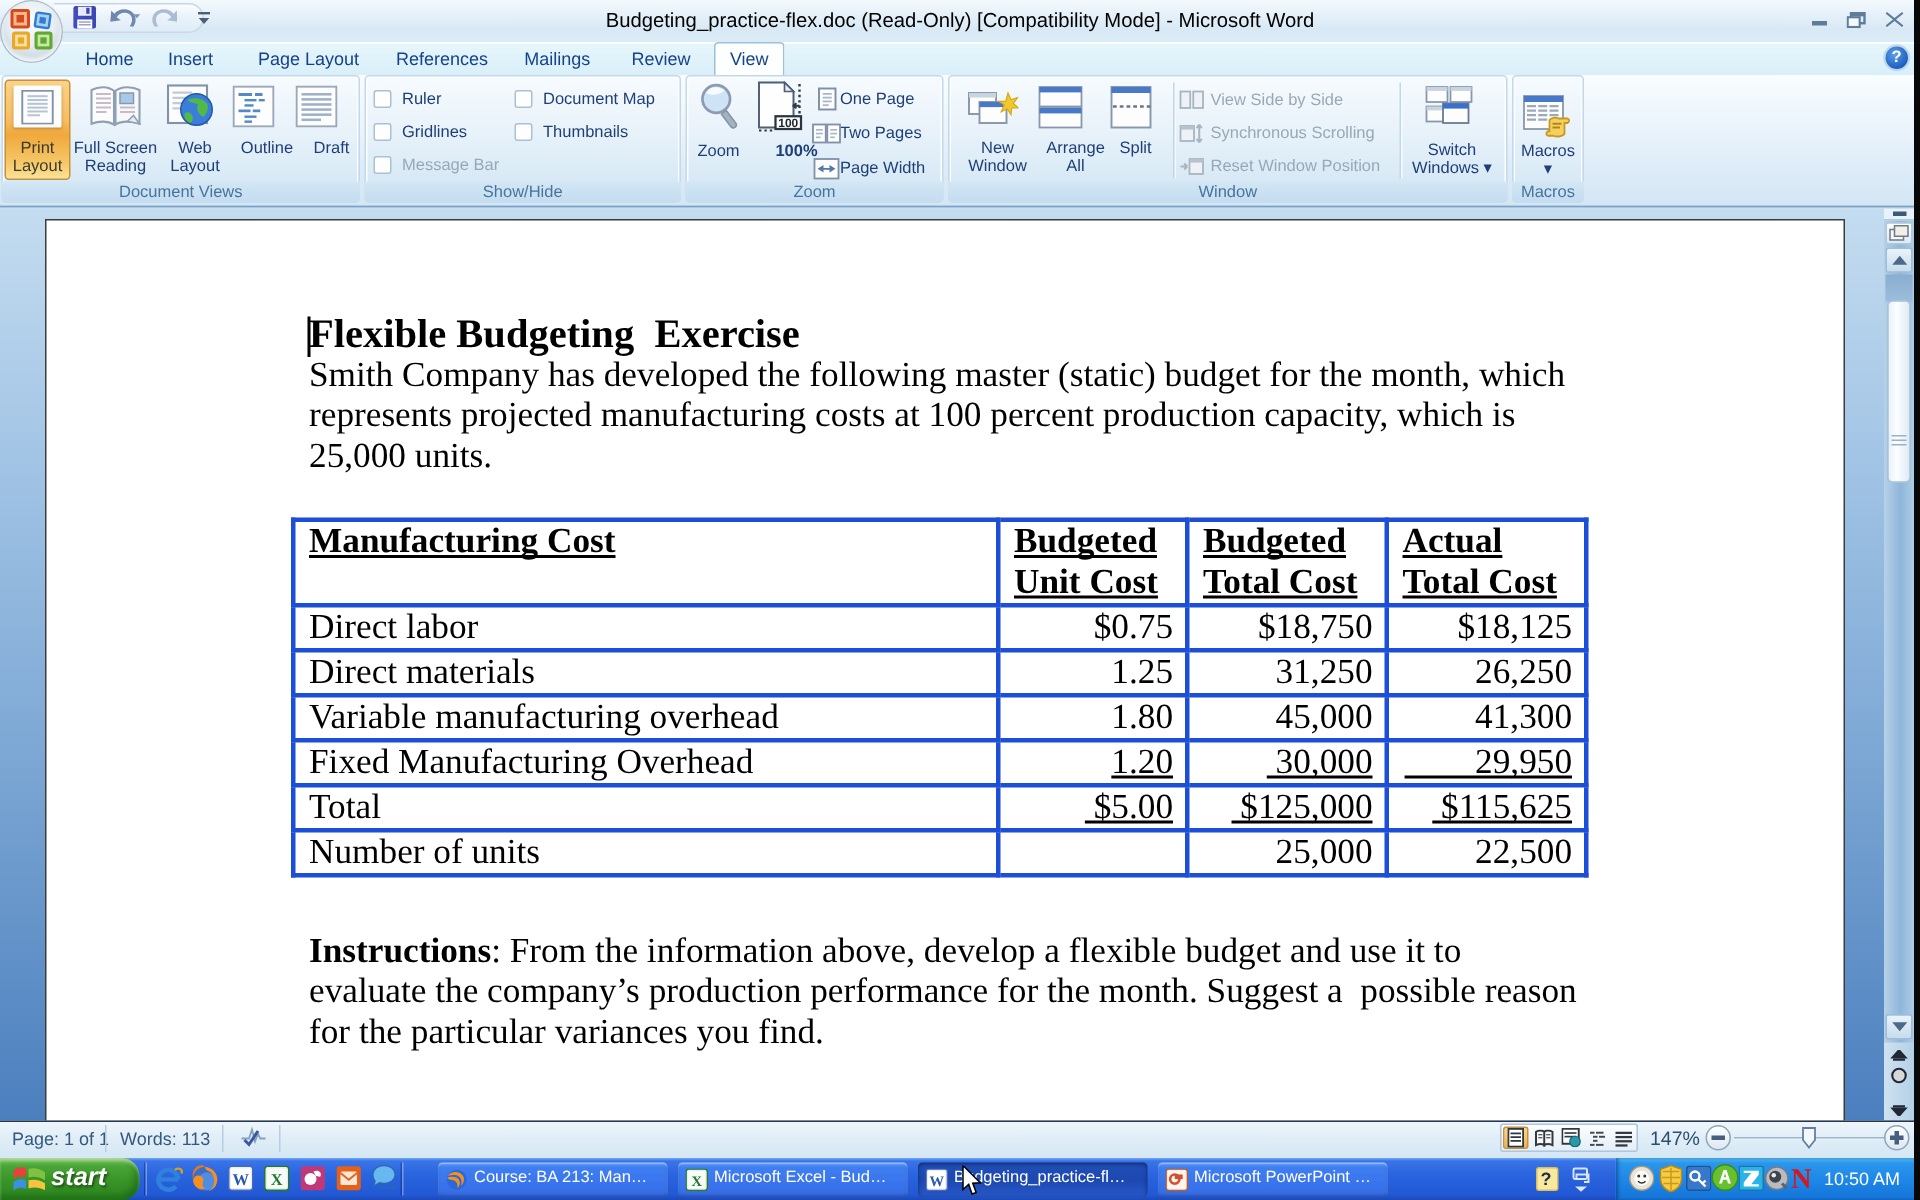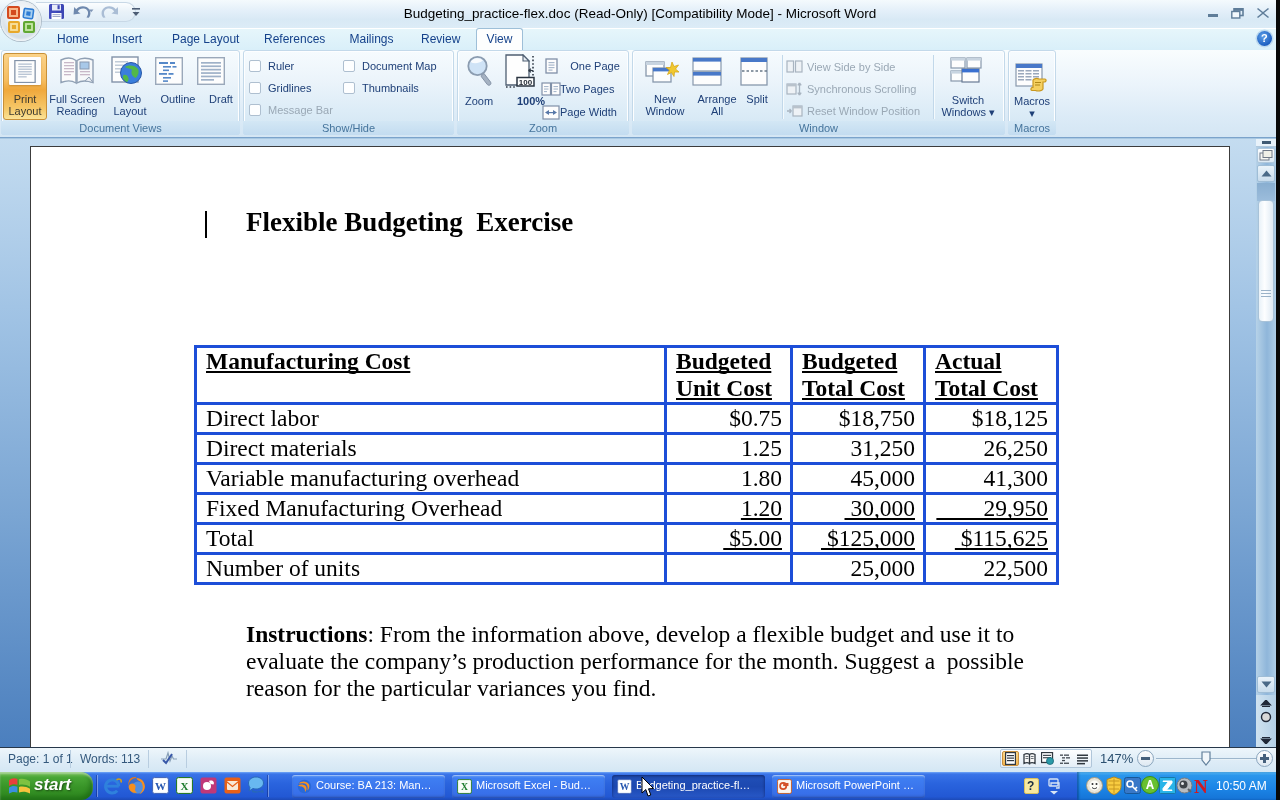--- a/index.html
+++ b/index.html
@@ -55,21 +55,21 @@
   
   #docarea { left:0; top:139px; width:1280px; height:608px;
     background:linear-gradient(180deg,#c4dcf0 0%,#9fc2e4 30%,#7aa5d3 62%,#4b7fbe 100%); }
   #page { left:30px; top:146px; width:1200px; height:601px; background:#fff;
     border:1px solid #3c3c3c; border-bottom:none; }
 
   
   #vscroll { left:1256px; top:139px; width:20px; height:608px; background:linear-gradient(90deg,#b6d2e8,#8fb6da 55%,#aecde6); }
 
   
-  .ser { font-family:"Liberation Serif", serif; color:#000;padding-left:40px; }
+  .ser { font-family:"Liberation Serif", serif; color:#000; }
   .tc { border:3px solid #1d4ed8; padding:0 8px 0 9px; overflow:hidden; white-space:nowrap; }
   u { text-decoration-skip-ink:none; text-underline-offset:2px; }
   .num { text-align:right; }
 
   
   #statusbar { left:0; top:747px; width:1280px; height:25px;
     background:linear-gradient(180deg,#eef6fb 0%,#dfedf7 50%,#d4e7f4 100%);
     border-top:1px solid #26374a; font-size:12px; color:#34597d; }
 
   
@@ -181,21 +181,21 @@
   <div class="abs chklabel" style="left:268px; top:82px;">Gridlines</div>
   <div class="abs chk" style="left:249px; top:104px;"></div>
   <div class="abs chklabel grey" style="left:268px; top:104px;">Message Bar</div>
   <div class="abs chk" style="left:343px; top:60px;"></div>
   <div class="abs chklabel" style="left:362px; top:60px;">Document Map</div>
   <div class="abs chk" style="left:343px; top:82px;"></div>
   <div class="abs chklabel" style="left:362px; top:82px;">Thumbnails</div>
 
   <div class="abs rbtnlabel" style="left:462px; top:95px; width:34px;">Zoom</div>
   <div class="abs rbtnlabel" style="left:511px; top:95px; width:40px;font-weight:bold;">100%</div>
-  <div class="abs rbtnlabel" style="left:560px; top:60px; width:70px; text-align:center;">One Page</div>
+  <div class="abs rbtnlabel" style="left:560px; top:60px; width:70px; text-align:left;">One Page</div>
   <div class="abs rbtnlabel" style="left:560px; top:83px; width:70px; text-align:left;">Two Pages</div>
   <div class="abs rbtnlabel" style="left:560px; top:106px; width:70px; text-align:left;">Page Width</div>
 
   <div class="abs rbtnlabel" style="left:640px; top:93px; width:50px;">New<br>Window</div>
   <div class="abs rbtnlabel" style="left:692px; top:93px; width:50px;">Arrange<br>All</div>
   <div class="abs rbtnlabel" style="left:742px; top:93px; width:30px;">Split</div>
   <div class="abs rbtnlabel grey" style="left:807px; top:61px; width:120px; text-align:left;">View Side by Side</div>
   <div class="abs rbtnlabel grey" style="left:807px; top:83px; width:140px; text-align:left;">Synchronous Scrolling</div>
   <div class="abs rbtnlabel grey" style="left:807px; top:105px; width:150px; text-align:left;">Reset Window Position</div>
   <div class="abs rbtnlabel" style="left:937px; top:94px; width:62px;">Switch<br>Windows ▾</div>
@@ -401,20 +401,21 @@
   <svg class="abs" style="left:1260px; top:700px;" width="12" height="44" viewBox="0 0 12 44">
     <path d="M6 0 L10.5 5 L1.5 5 Z M2 6.5 L10 6.5" fill="#202838" stroke="#202838" stroke-width="1.2"></path>
     <circle cx="6" cy="17" r="4.5" fill="#d8d8d8" stroke="#202838" stroke-width="1.4"></circle>
     <path d="M2 37.5 L10 37.5 M6 44 L10.5 39 L1.5 39 Z" fill="#202838" stroke="#202838" stroke-width="1.2"></path>
   </svg>
   <div class="abs" id="blackedge"></div>
 
   <div class="abs ser" id="doccontent" style="left:0; top:0; width:1280px; height:747px; overflow:hidden;">
     <div class="abs" style="left:205px; top:211px; width:2px; height:27px; background:#000;"></div>
     <div class="abs ser" style="left:206px; top:207px; font-size:27px; font-weight:bold; white-space:nowrap;">Flexible Budgeting&nbsp; Exercise</div>
+    <div class="abs ser" style="left:206px; top:237px; width:847px; font-size:23.5px; line-height:27.2px;">Smith Company has developed the following master (static) budget for the month, which represents projected manufacturing costs at 100 percent production capacity, which is 25,000 units.</div>
 
     <table class="ser" style="position:absolute; left:194px; top:345px; border-collapse:collapse; font-size:23.5px; table-layout:fixed;">
       <colgroup>
         <col style="width:470px">
         <col style="width:126px">
         <col style="width:133px">
         <col style="width:133px">
       </colgroup>
       <tbody>
         <tr style="height:54px;">

